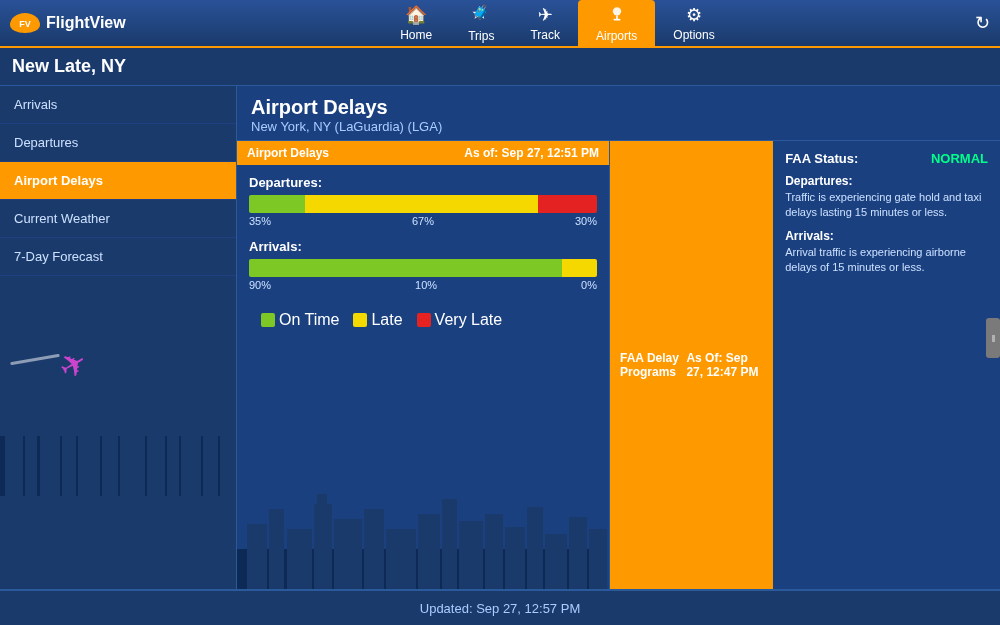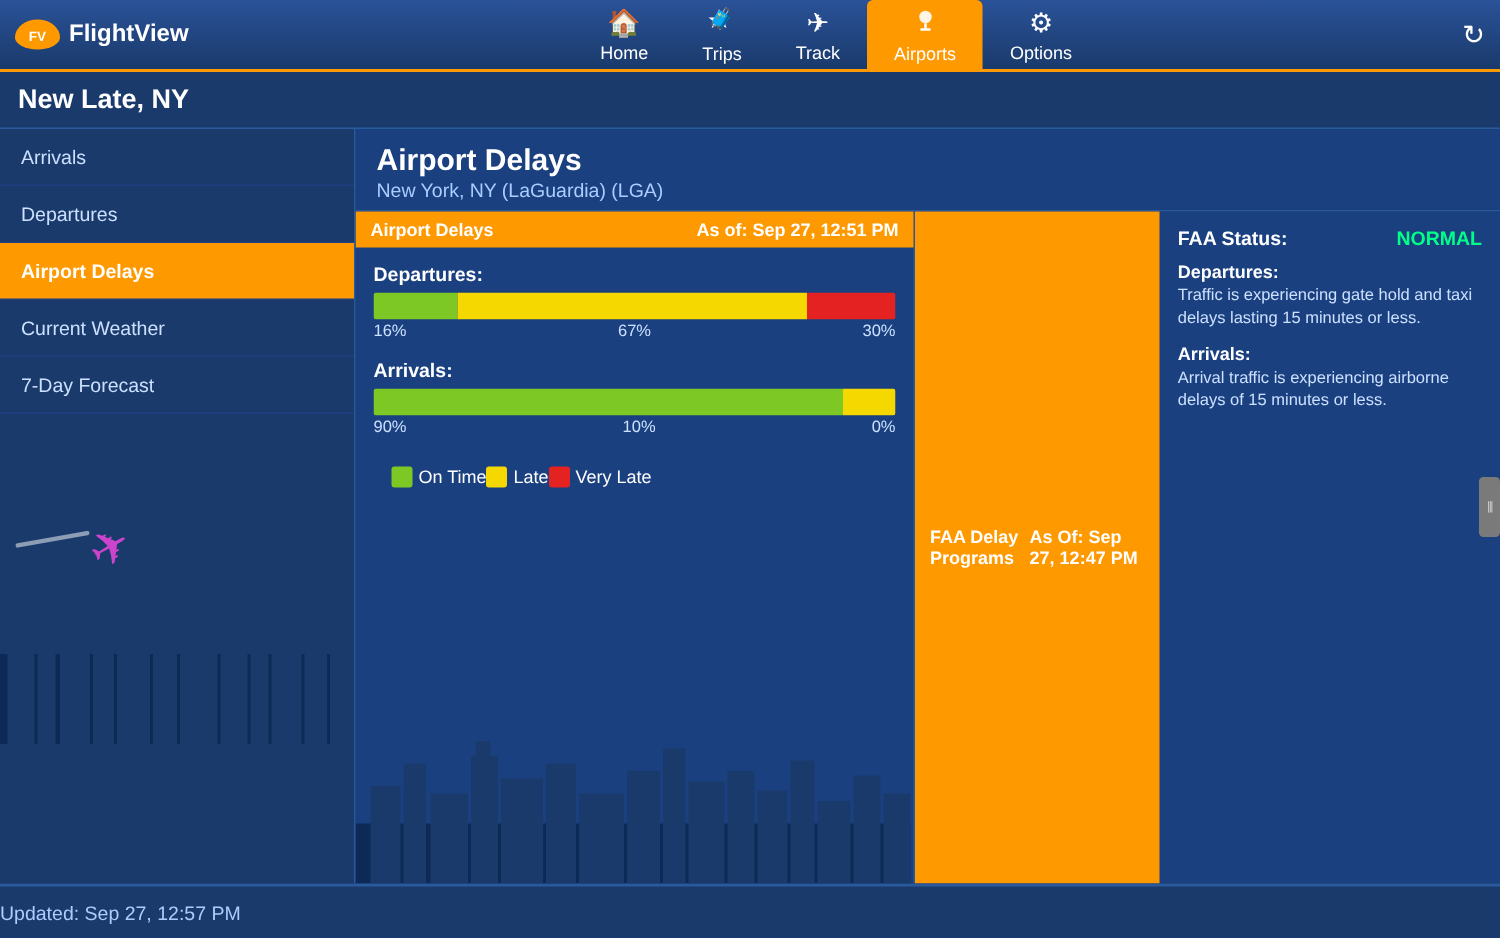--- a/index.html
+++ b/index.html
@@ -169,23 +169,23 @@
       display: flex;
       justify-content: space-between;
       font-size: 11px;
       color: #cce0ff;
       margin-top: 2px;
     }
 
     
     #legend {
       display: flex;
-      gap: 0;
+      gap: 14px;
       padding: 8px 12px;
-      font-size: 12px;
+      font-size: 16px;
       color: white;
     }
     .legend-item { display: flex; align-items: center; gap: 4px; }
     .legend-box { width: 14px; height: 14px; border-radius: 2px; }
 
     
     #right-panel {
       width: 390px;
       flex-shrink: 0;
       display: flex;
@@ -242,21 +242,21 @@
       writing-mode: horizontal-tb;
     }
 
     
     #footer {
       height: 36px;
       background: #1a3a6b;
       border-top: 2px solid #2a5a9b;
       display: flex;
       align-items: center;
-      justify-content: flex-start;
+      justify-content: center;
       color: #aaccff;
       font-size: 13px;
     }
   </style>
 </head>
 <body>
 
 <div id="header">
   <div id="logo">
     <div id="logo-icon">
@@ -370,21 +370,21 @@
         <div id="left-panel-body">
 
           <div class="bar-section">
             <div class="bar-label">Departures:</div>
             <div class="bar-track">
               <div class="bar-green" style="width:16%"></div>
               <div class="bar-yellow" style="width:67%"></div>
               <div class="bar-red" style="width:17%"></div>
             </div>
             <div class="bar-percentages">
-              <span>16%</span>
+              <span>35%</span>
               <span>67%</span>
               <span>30%</span>
             </div>
           </div>
 
           <div class="bar-section">
             <div class="bar-label">Arrivals:</div>
             <div class="bar-track">
               <div class="bar-green" style="width:90%"></div>
               <div class="bar-yellow" style="width:10%"></div>

